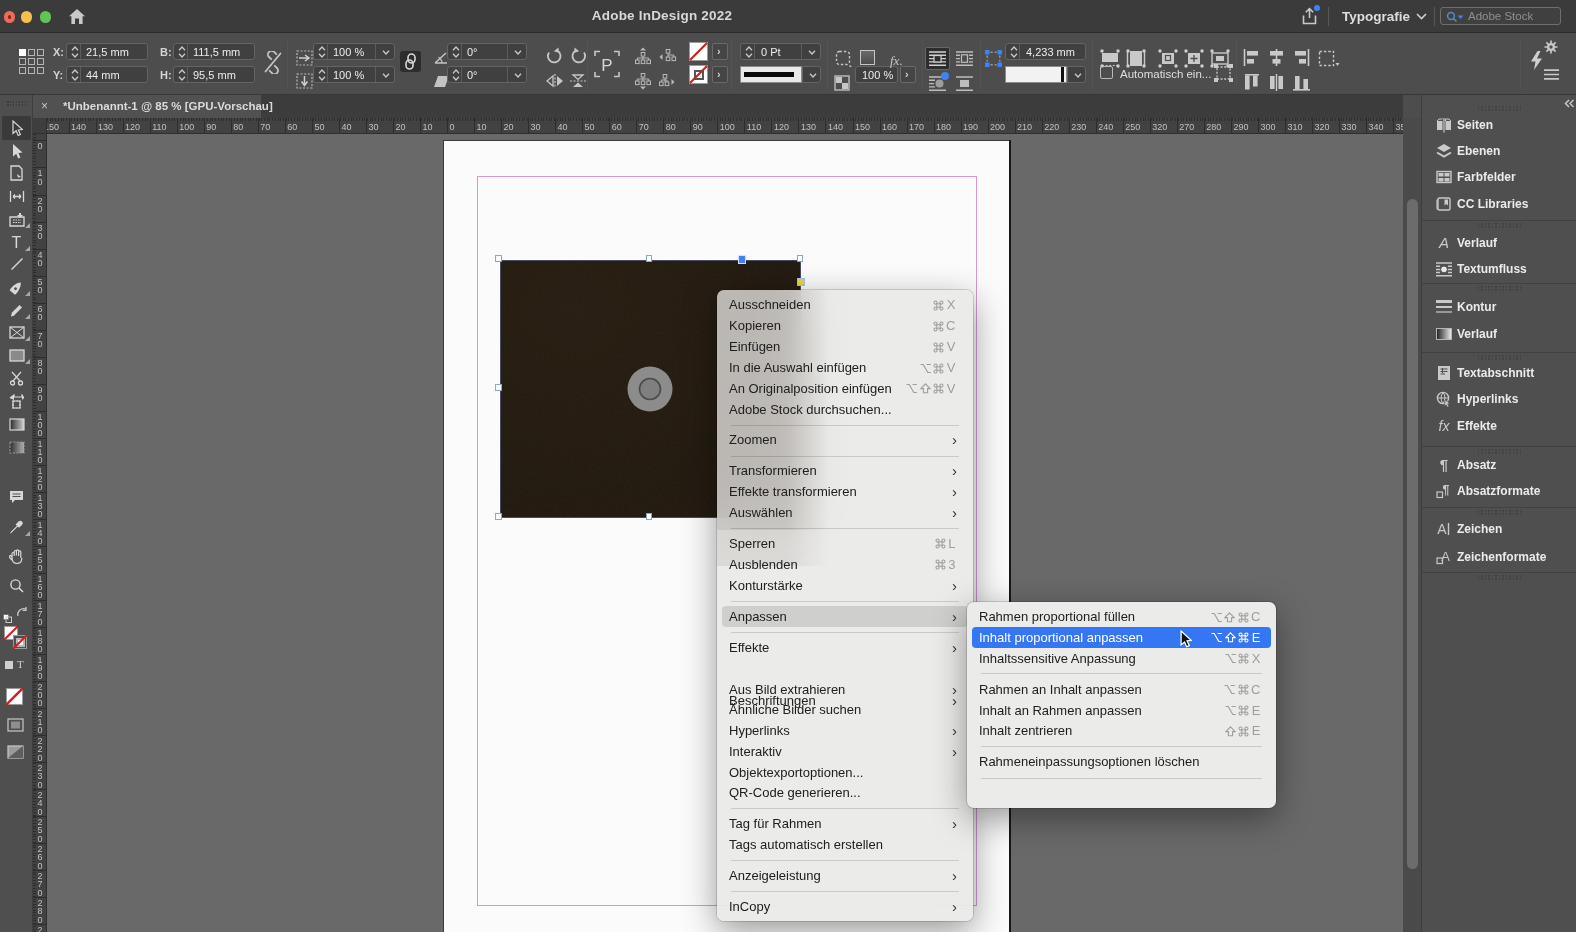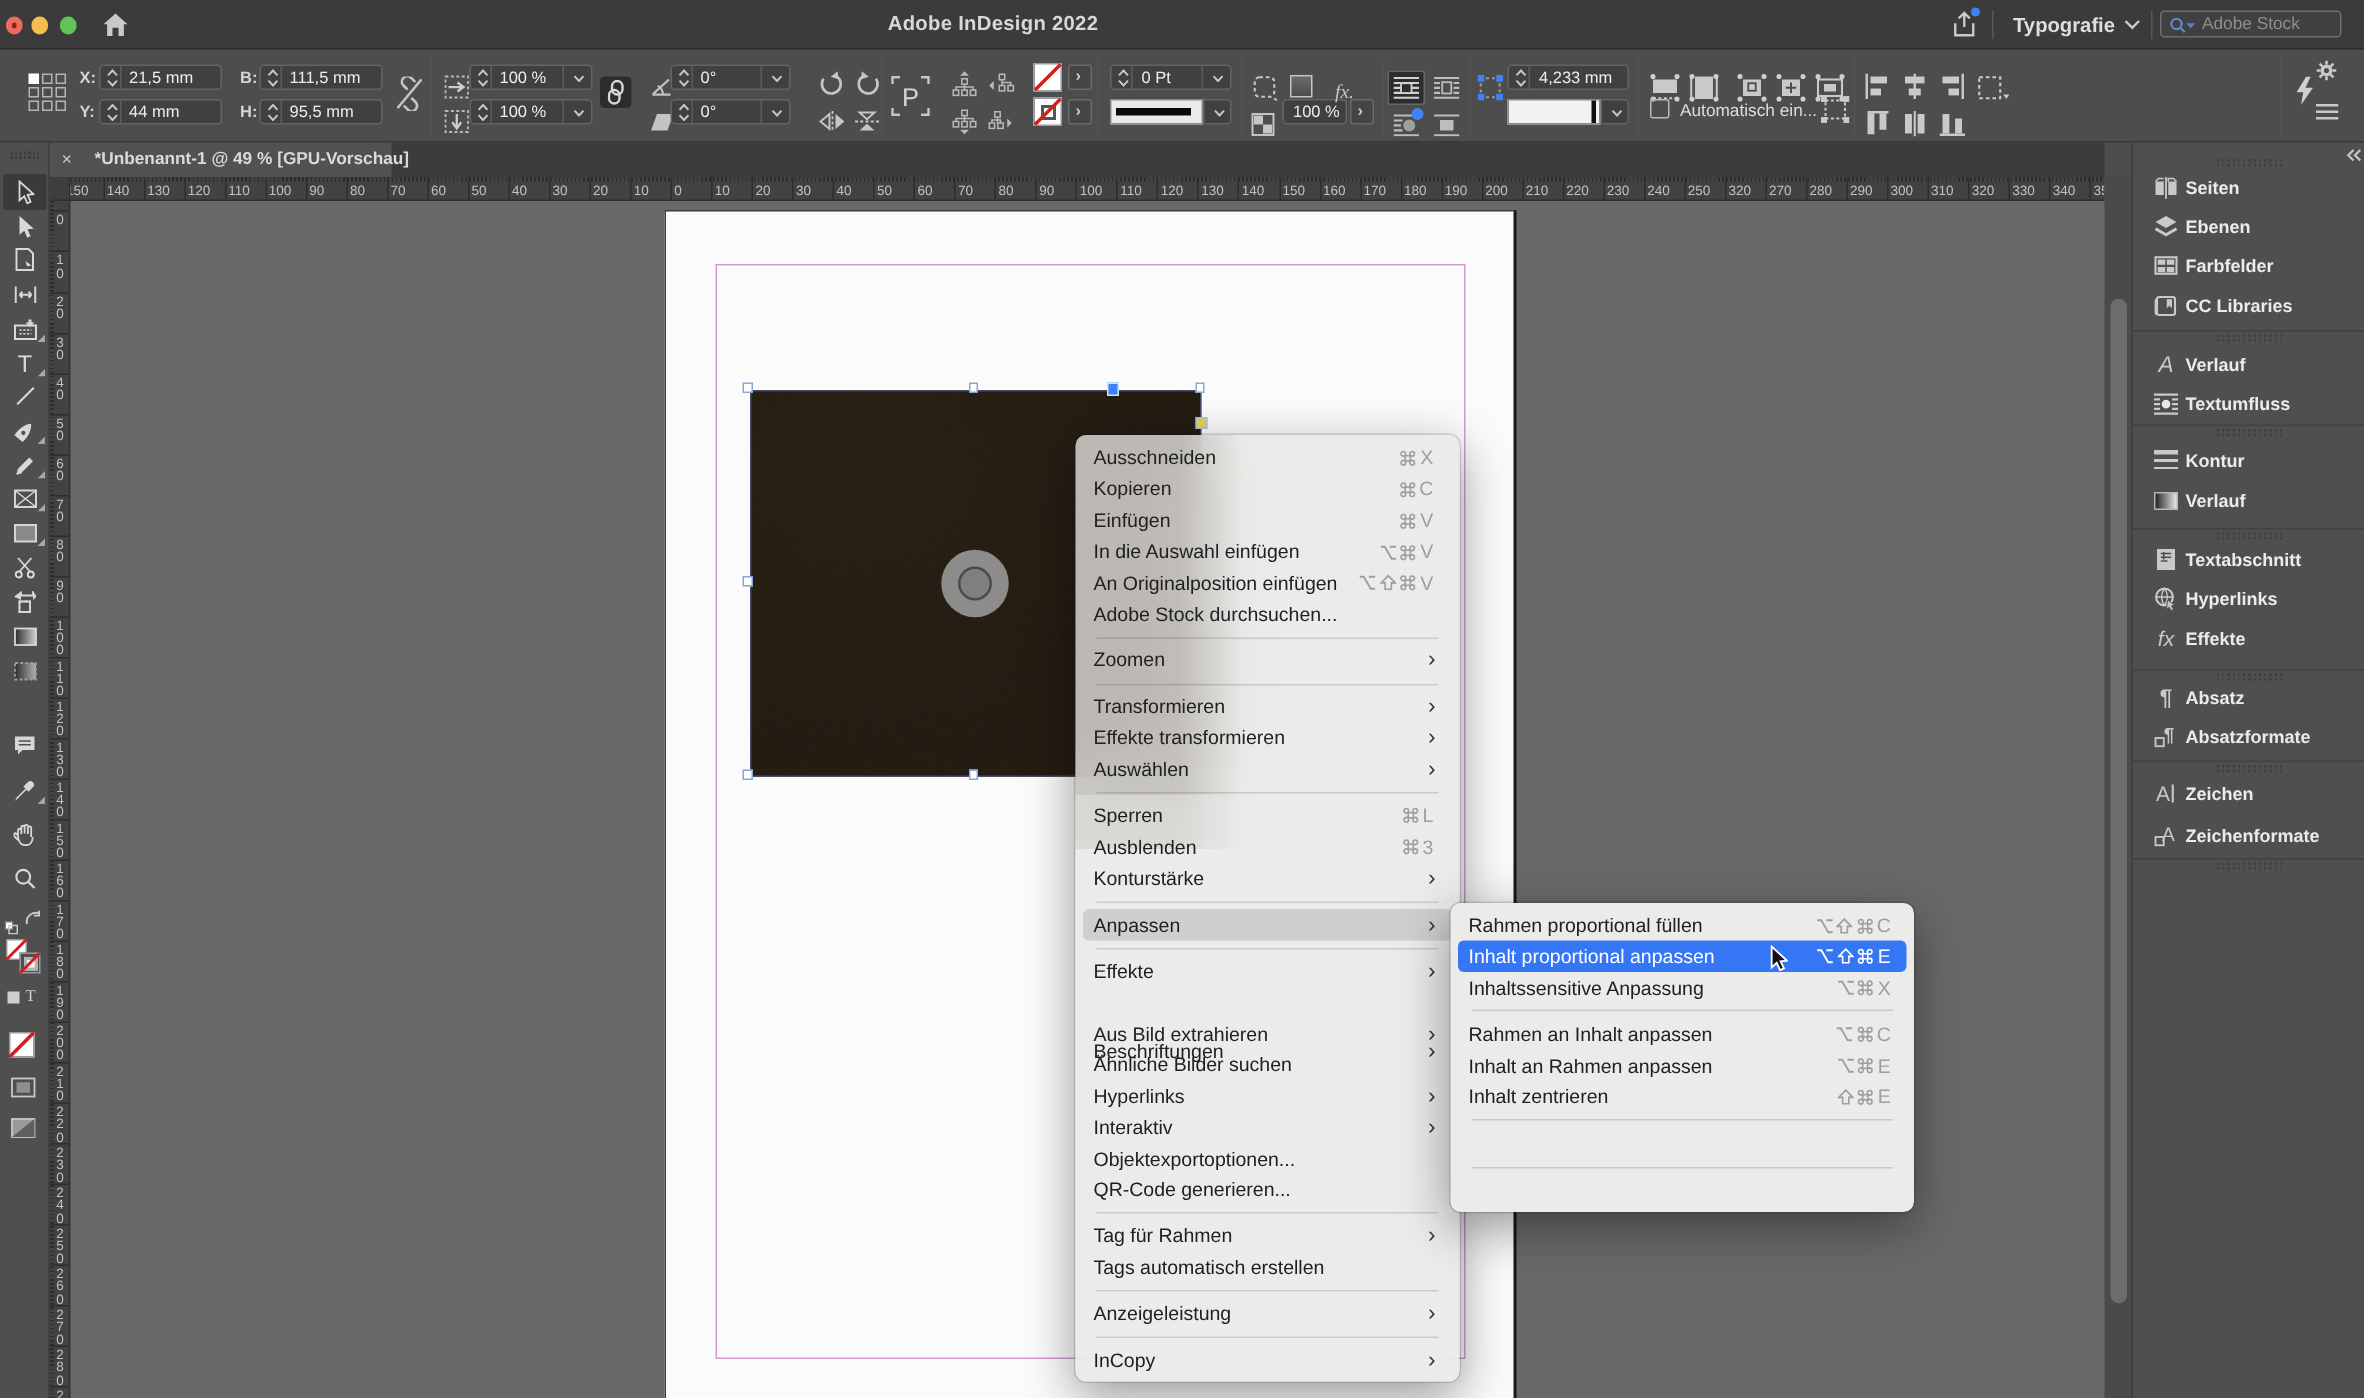--- a/index.html
+++ b/index.html
@@ -526,21 +526,21 @@
     </svg>
 <svg class="abs" style="left:1544px;top:35px" width="15" height="11" viewBox="0 0 15 11">
       <g stroke="#c9c9c9" stroke-width="1.7">
         <path d="M0 1.2 H15 M0 5.5 H15 M0 9.8 H15"></path>
       </g>
     </svg>
 </div>
 <div id="tabbar">
     <div id="tab">
       <span class="x">×</span>
-      <span class="t">*Unbenannt-1 @ 49 % [GPU-Vorschau]</span>
+      <span class="t">*Unbenannt-1 @ 85 % [GPU-Vorschau]</span>
     </div>
   </div>
 <div id="rcorner"></div>
 <div id="hruler">
 <div class="abs" style="left:0;top:0;width:1356px;height:3px;background:repeating-linear-gradient(90deg,#2d2d2d 0 1px,transparent 1px 2.712px);"></div>
 <div class="htick" style="left:373.0px;"></div>
 <div class="hnum" style="left:375.5px;">10</div>
 <div class="htick" style="left:345.9px;"></div>
 <div class="hnum" style="left:348.4px;">20</div>
 <div class="htick" style="left:318.9px;"></div>
@@ -1309,18 +1309,21 @@
       <span class="r" style="right:10px">
         <svg class="k" width="11" height="11" viewBox="0 0 11 11" style="stroke:#9e9e9e">
           <use href="#g-shift"></use>
         </svg>
         <svg class="k" width="11" height="11" viewBox="0 0 11 11" style="stroke:#9e9e9e">
           <use href="#g-cmd"></use>
         </svg>
         <span class="lt" style="color:#9e9e9e">E</span>
       </span>
     </div>
+<div class="mi" style="top:149.20px;width:299px;">
+      <span class="l">Rahmeneinpassungsoptionen löschen</span>
+    </div>
 <div class="msep" style="top:71.0px;width:281px;"></div>
 <div class="msep" style="top:144.0px;width:281px;"></div>
 <div class="msep" style="top:176.0px;width:281px;"></div>
 </div>
 <svg class="abs" style="left:1179.5px;top:630px" width="12.5" height="18.5" viewBox="0 0 12 18">
     <path d="M1 1 V14.5 L4.3 11.6 L6.4 16.3 L9 15.2 L6.8 10.6 L11 10.2 Z" fill="#111" stroke="#fff" stroke-width="1.2"></path>
   </svg>
 </body></html>

